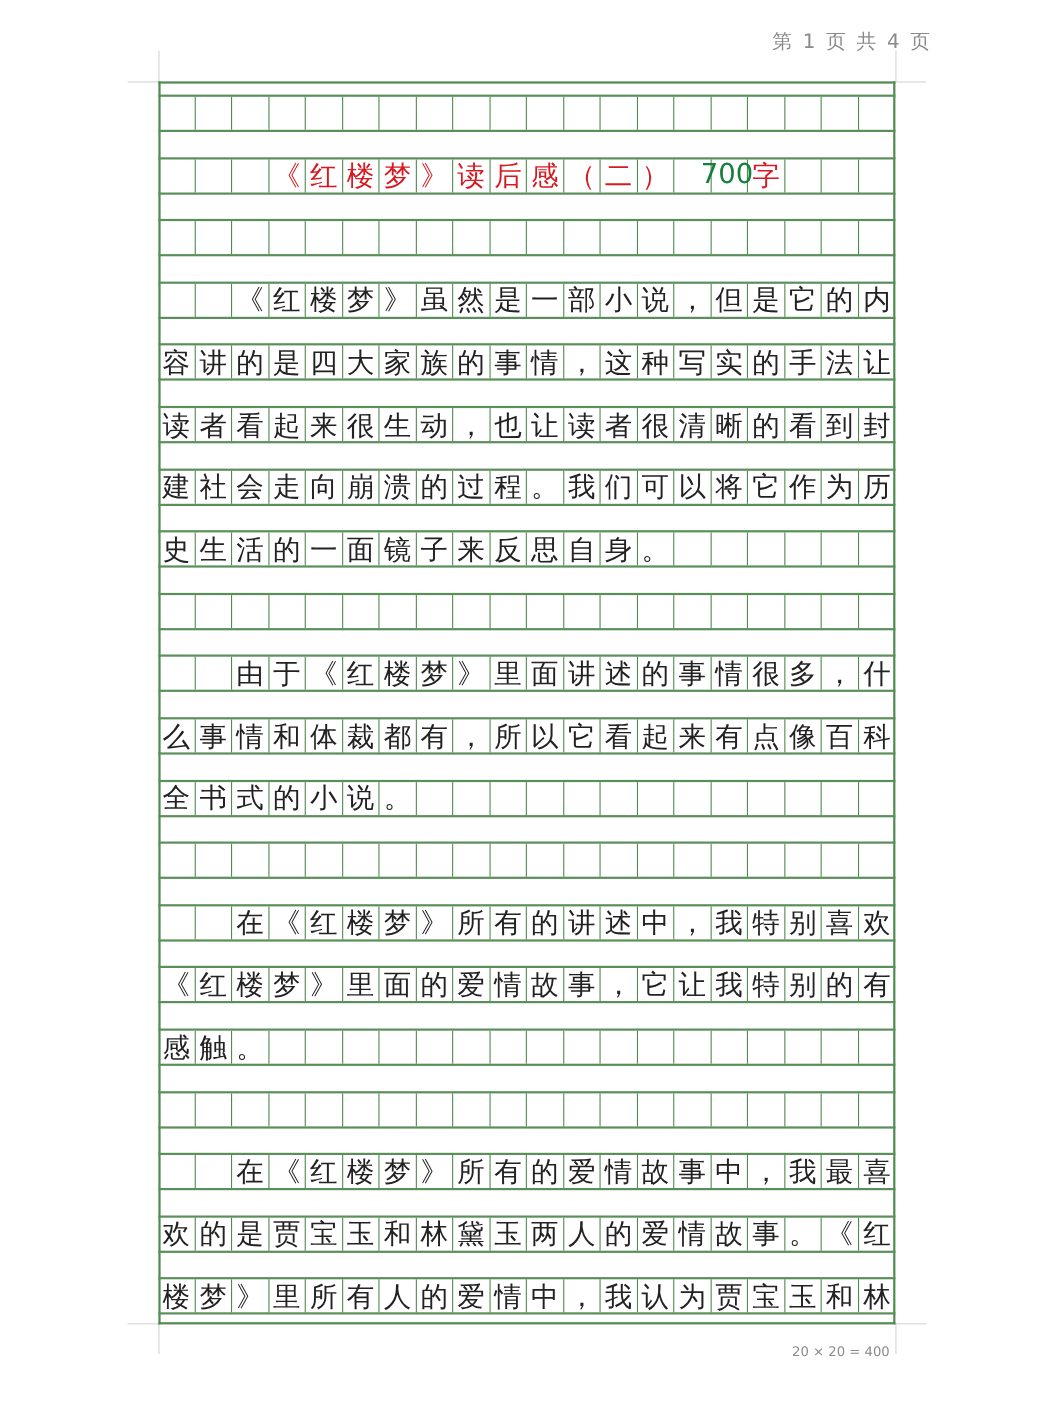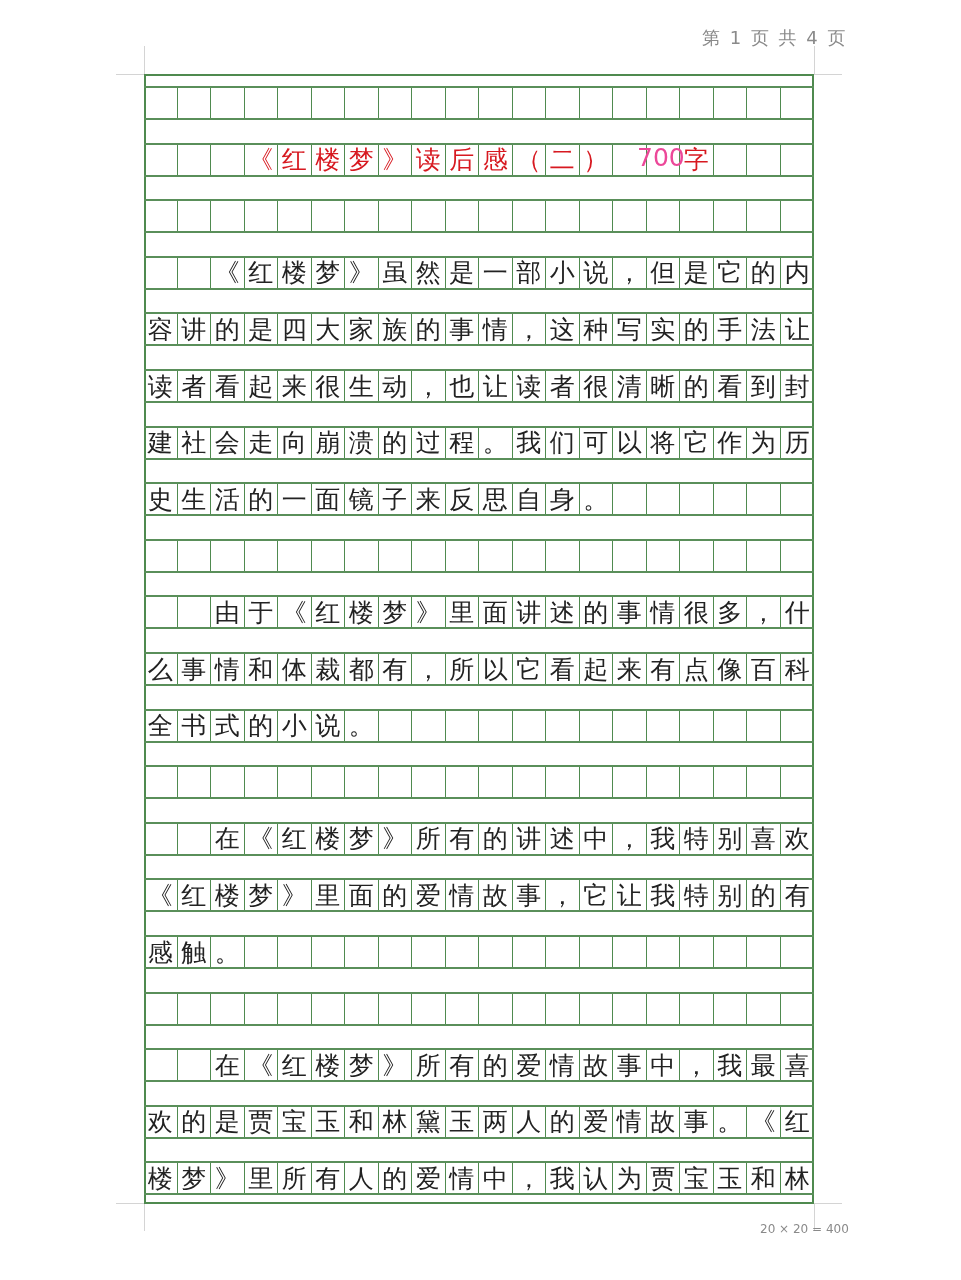--- a/index.html
+++ b/index.html
@@ -1,30 +1,30 @@
 <!DOCTYPE html>
 <html><head>
 <meta charset="utf-8">
 <style>
   html, body { margin: 0; padding: 0; background: #ffffff; }
   body { width: 961px; height: 1280px; position: relative; overflow: hidden;
          font-family: "DejaVu Sans", "Liberation Sans", sans-serif; }
   .page-header { position: absolute; top: 26px; left: 702px; font-size: 18px; color: #8a8a8a; letter-spacing: 2px; }
-  .page-footer { position: absolute; top: 1222px; left: 760px; font-size: 12px; color: #8a8a8a; text-align: right; }
+  .page-footer { position: absolute; top: 1222px; left: 720px; font-size: 12px; color: #8a8a8a; text-align: right; }
   .crop-line { position: absolute; background: #d4d4d4; }
   .grid { position: absolute; left: 144px; top: 74px; width: 670px; height: 1130px;
           border-left: 2px solid #4f8a4f; border-right: 2px solid #4f8a4f; box-sizing: border-box; }
   .grid-top, .grid-bottom { position: absolute; left: 144px; width: 670px; height: 2px; background: #4f8a4f; }
   .row { position: absolute; left: 144px; width: 670px; height: 34px; display: flex;
          border-top: 2px solid #5a8f5a; border-bottom: 2px solid #5a8f5a; box-sizing: border-box; }
   .cell { width: 33.5px; height: 100%; box-sizing: border-box; border-right: 1.5px solid #4f8a4f;
           display: flex; align-items: center; justify-content: center; font-size: 25px; color: #222; line-height: 1; }
   .cell:last-child { border-right: none; }
   .row.title .cell { color: #d71920; }
-  .title-extra { position: absolute; font-size: 25px; color: #ec4899; }
+  .title-extra { position: absolute; font-size: 25px; color: #15803d; }
 </style>
 </head>
 <body>
 
 <div class="page-header">第 1 页 共 4 页</div>
 
 <div class="crop-line" style="left:116px; top:74px; width:28px; height:1px;"></div>
 <div class="crop-line" style="left:814px; top:74px; width:28px; height:1px;"></div>
 <div class="crop-line" style="left:814px; top:46px; width:1px; height:28px;"></div>
 <div class="crop-line" style="left:144px; top:46px; width:1px; height:28px;"></div>

